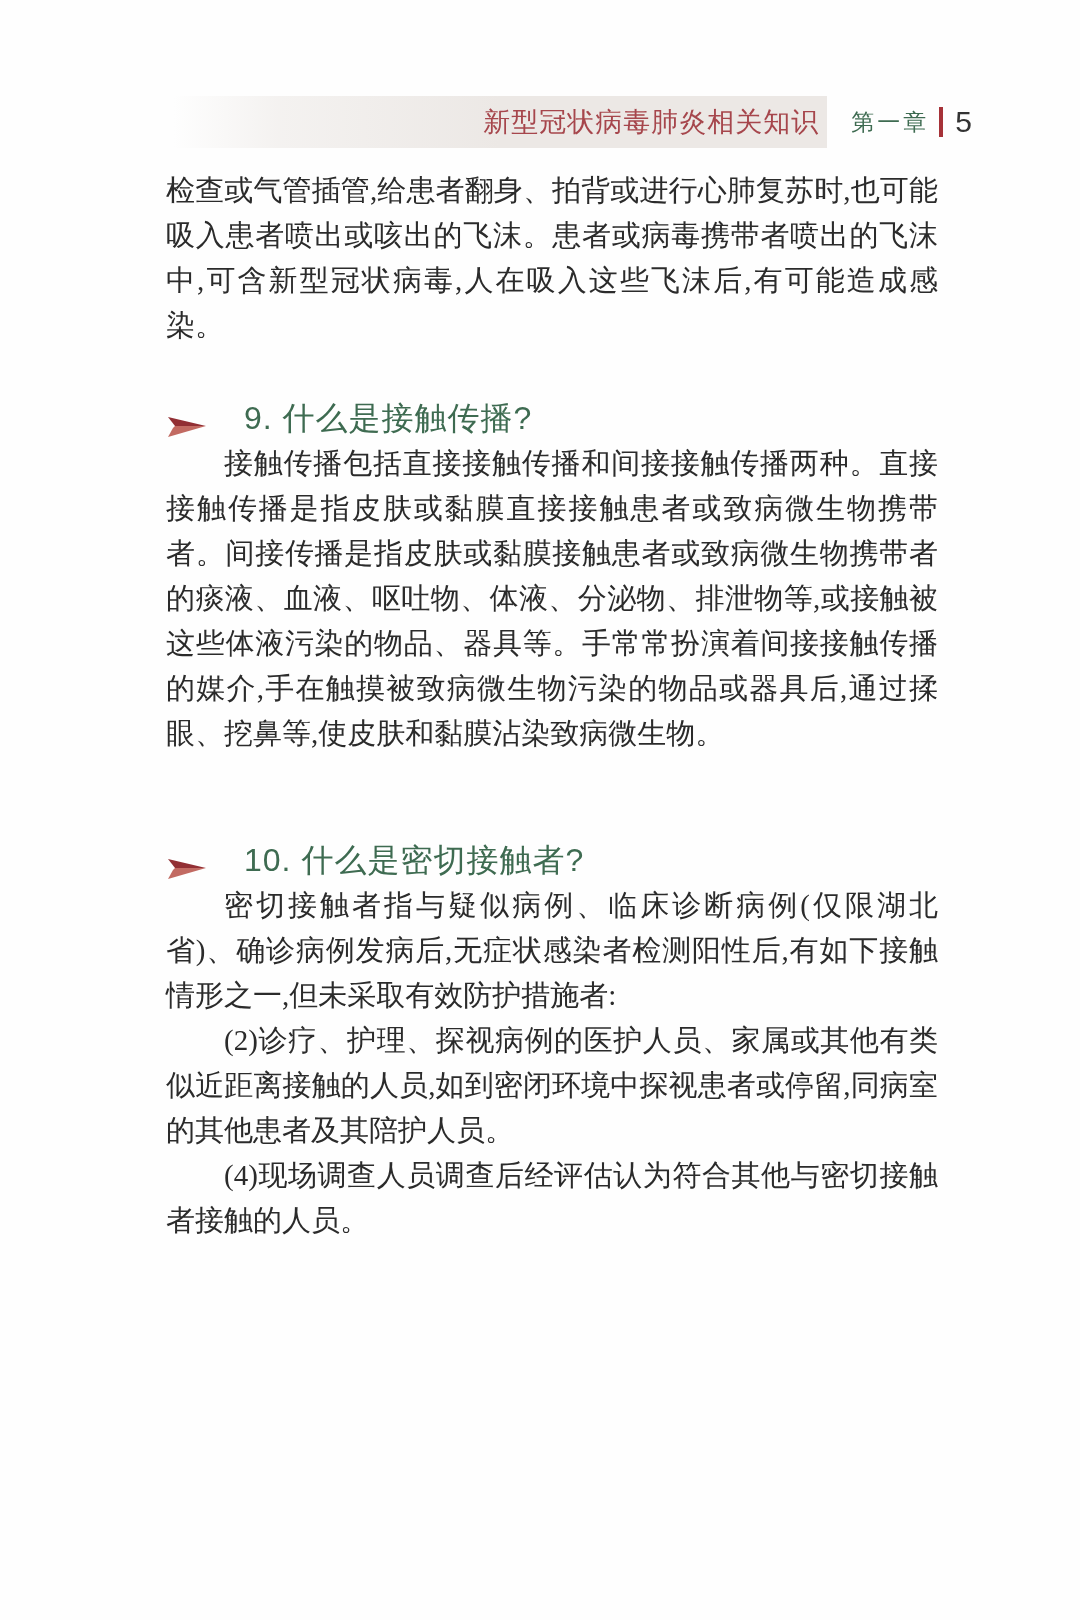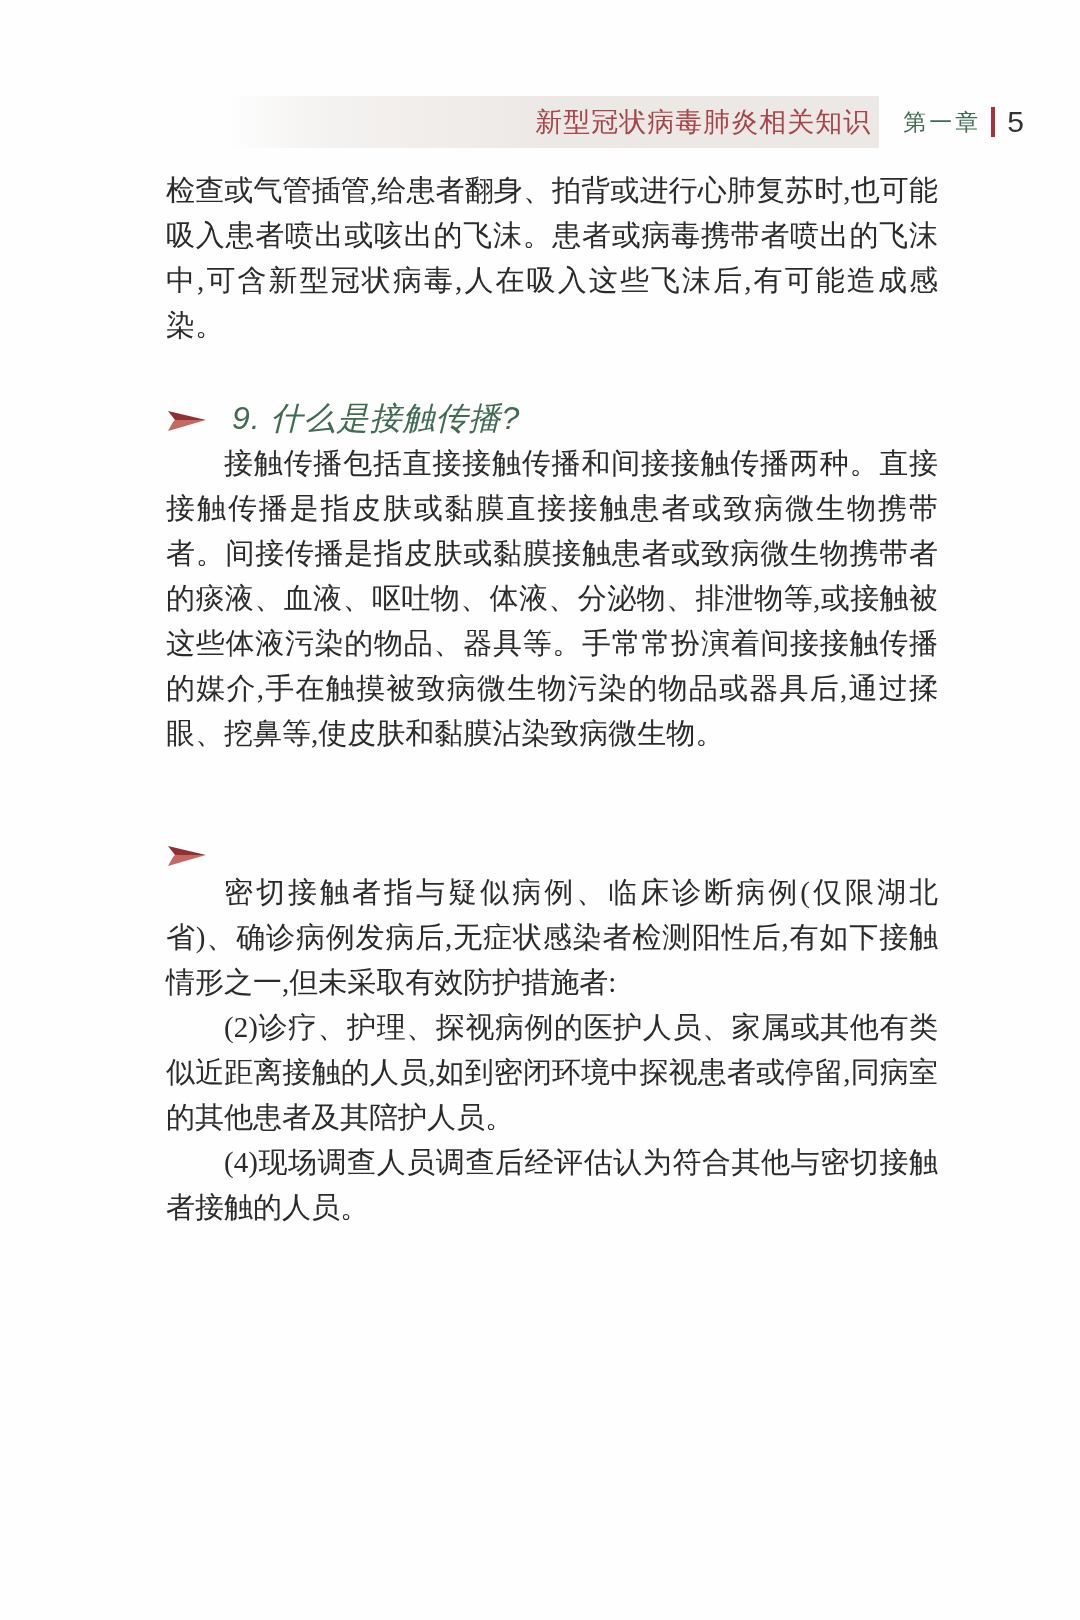--- a/index.html
+++ b/index.html
@@ -13,21 +13,21 @@
   }
 
   
   .header {
     position: absolute;
     top: 96px; left: 0; right: 0;
     height: 52px;
     display: flex;
     align-items: center;
     justify-content: flex-end;
-    padding-right: 56px;
+    padding-right: 108px;
     font-family: "Liberation Sans", sans-serif;
   }
   .header-bar {
     height: 52px;
     width: 654px;
     box-sizing: border-box;
     display: flex;
     align-items: center;
     justify-content: flex-end;
     padding-right: 8px;
@@ -68,29 +68,28 @@
     margin-top: 20px;
   }
   .content p { margin: 0; }
   .p-intro   { margin-top: 38px; }
   .sec-para  { margin-top: 33px; text-indent: 2em; }
   .item      { text-indent: 2em; }
 
   
   .section-heading {
     display: flex;
-    align-items: center;
-    gap: 24px;
+    align-items: flex-end;
+    gap: 36px;
     font-family: "Liberation Sans", sans-serif;
     color: #3e6b51;
     font-size: 32px;
     letter-spacing: 1px;
     text-align: left;
     text-indent: 0;
-    font-style: italic;
   }
   .sh-9  { margin-top: 48px; }
   .sh-10 { margin-top: 82px; }
   .arrow-icon { display: inline-flex; flex: 0 0 auto; }
   .arrow-icon svg { display: block; }
 </style>
 </head>
 <body>
 
 <div class="page">
@@ -120,20 +119,21 @@
 
     <p class="sec-para">接触传播包括直接接触传播和间接接触传播两种。直接接触传播是指皮肤或黏膜直接接触患者或致病微生物携带者。间接传播是指皮肤或黏膜接触患者或致病微生物携带者的痰液、血液、呕吐物、体液、分泌物、排泄物等,或接触被这些体液污染的物品、器具等。手常常扮演着间接接触传播的媒介,手在触摸被致病微生物污染的物品或器具后,通过揉眼、挖鼻等,使皮肤和黏膜沾染致病微生物。</p>
 
     <div class="section-heading sh-10">
       <span class="arrow-icon">
         <svg width="42" height="32" viewBox="0 0 42 32">
           <polygon points="2,8 40,17 9,17" fill="#922f34"></polygon>
           <polygon points="9,17 40,17 2,28 7,19" fill="#c26a62"></polygon>
         </svg>
       </span>
+      <span>10. 什么是密切接触者?</span>
     </div>
 
     <p class="sec-para">密切接触者指与疑似病例、临床诊断病例(仅限湖北省)、确诊病例发病后,无症状感染者检测阳性后,有如下接触情形之一,但未采取有效防护措施者:</p>
     <p class="item">(2)诊疗、护理、探视病例的医护人员、家属或其他有类似近距离接触的人员,如到密闭环境中探视患者或停留,同病室的其他患者及其陪护人员。</p>
     <p class="item">(4)现场调查人员调查后经评估认为符合其他与密切接触者接触的人员。</p>
 
   </div>
 </div>
 
 </body></html>

